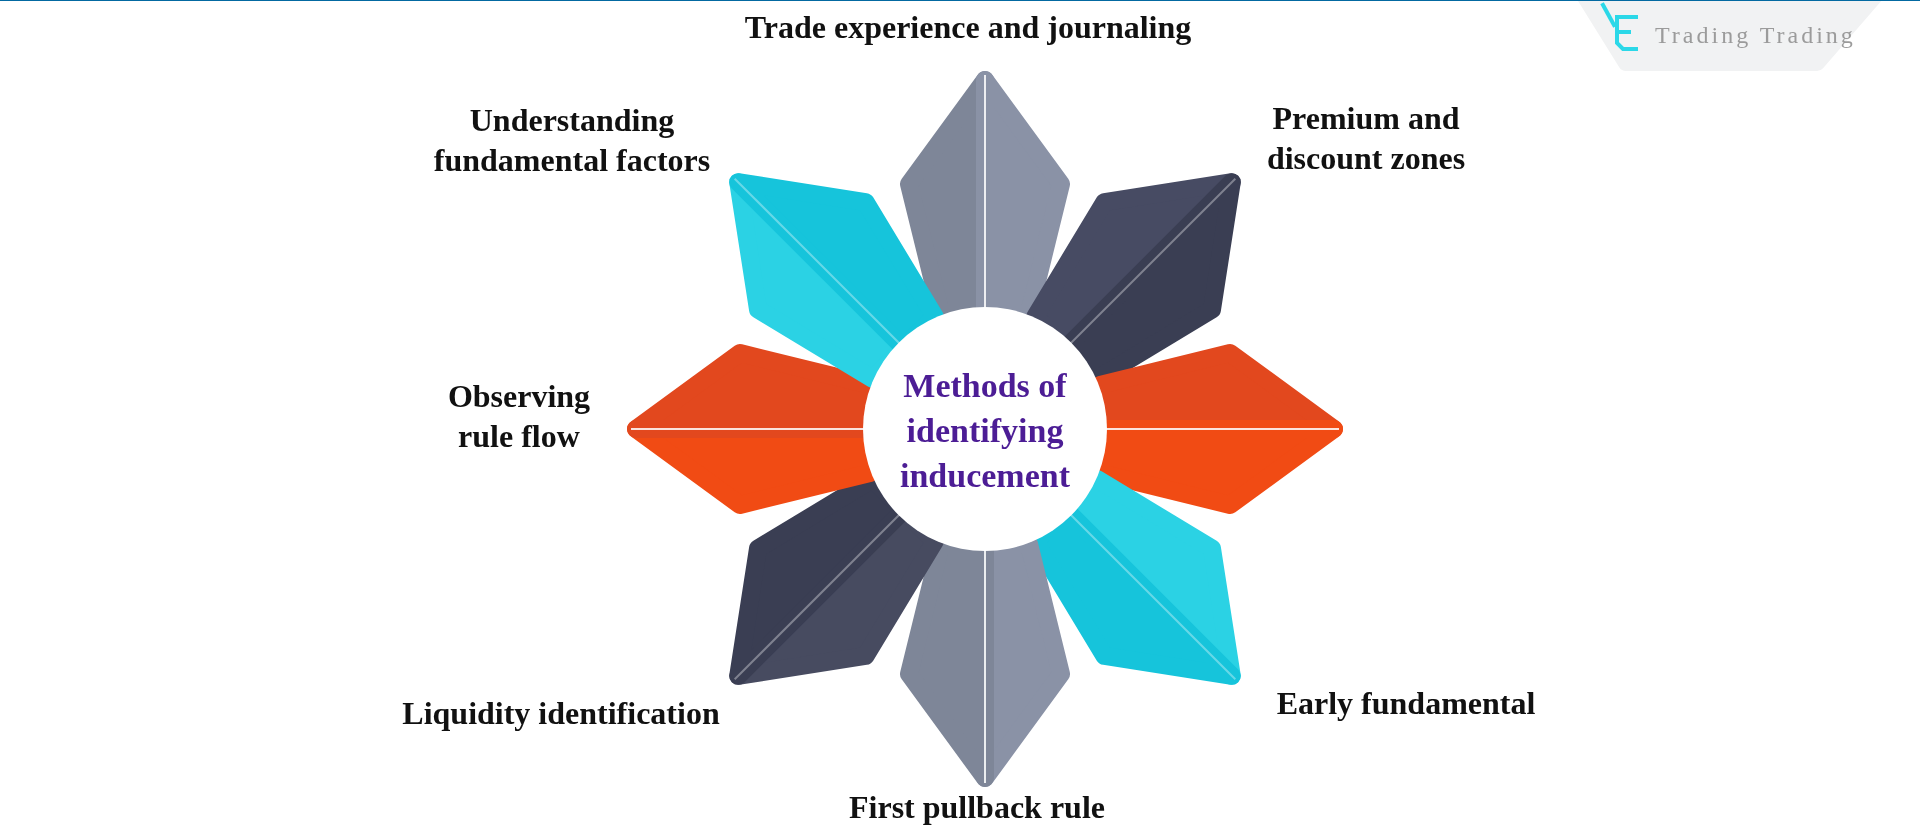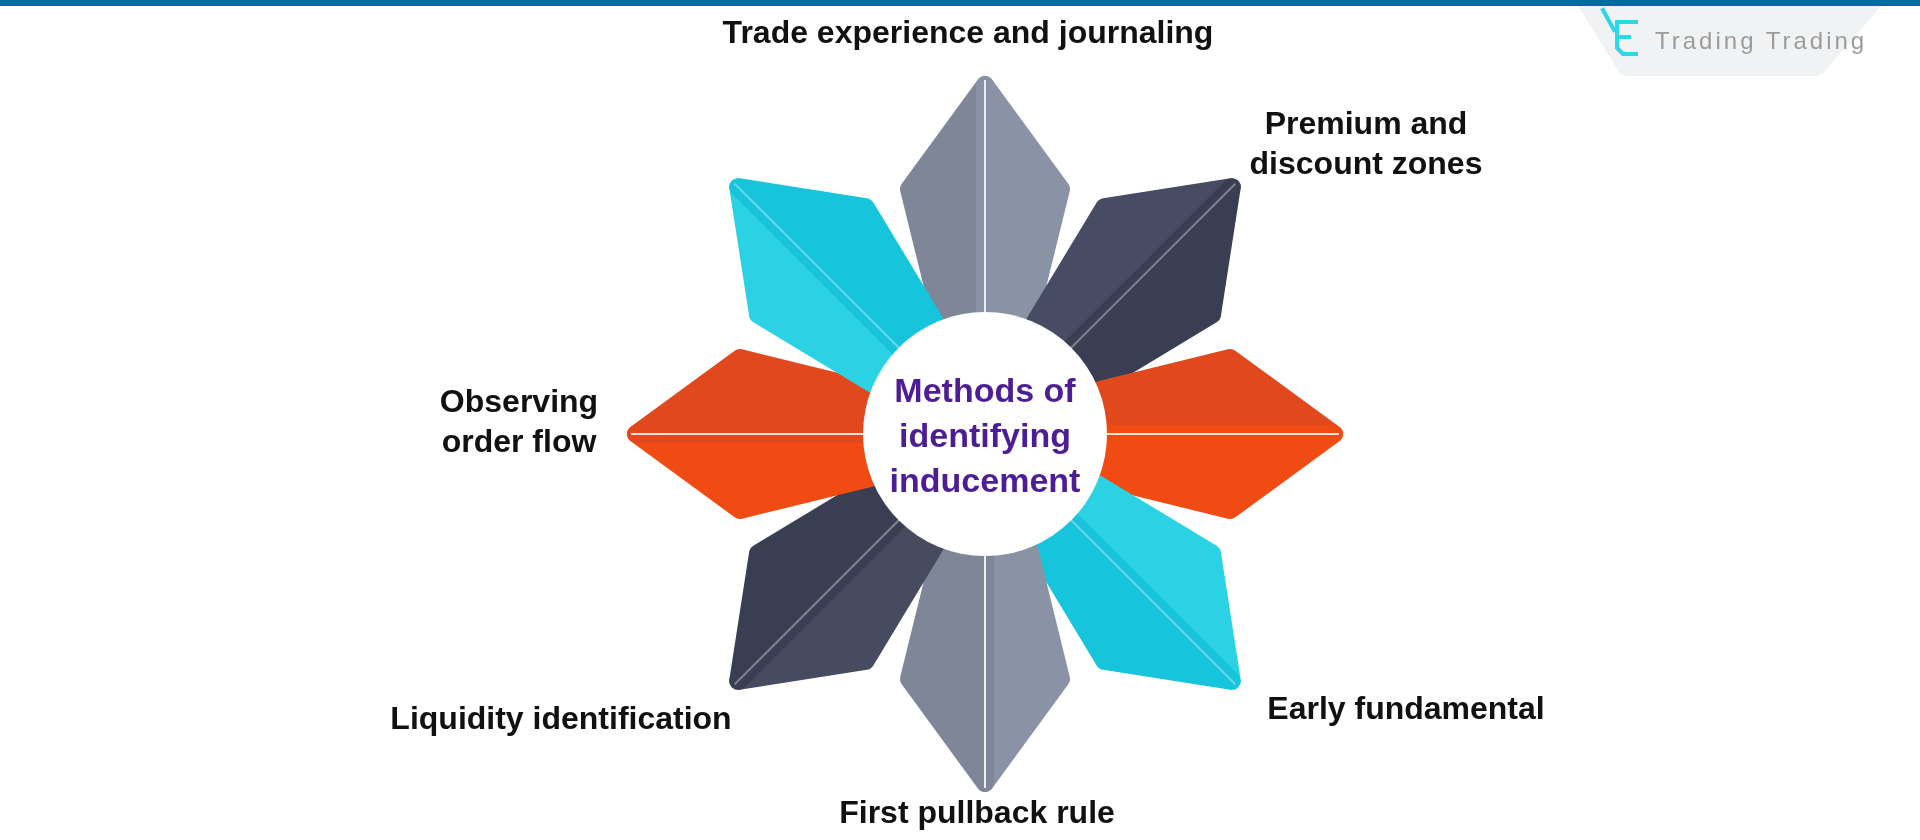--- a/index.html
+++ b/index.html
@@ -1,19 +1,19 @@
 <!DOCTYPE html>
 <html><head>
 <meta charset="utf-8">
 <style>
   html,body{margin:0;padding:0;background:#ffffff;}
   .stage{
     position:relative;width:1920px;height:840px;background:#ffffff;
-    overflow:hidden;font-family:Liberation Sans, sans-serif;
-    border-top:6px solid #0369a1;box-sizing:border-box;
+    overflow:hidden;font-family:Liberation Serif, serif;
+    border-top:1px solid #0369a1;box-sizing:border-box;
   }
   .stage svg{position:absolute;left:0;top:0;}
   .label{
     position:absolute;transform:translateX(-50%);
     font-weight:700;font-size:32px;line-height:40px;color:#111111;
     text-align:center;white-space:pre-line;letter-spacing:0px;
   }
   #lbl-top{left:968px;top:6px;}
   #lbl-top-right{left:1366px;top:97px;}
   #lbl-right{left:1485px;top:394px;}
@@ -94,20 +94,22 @@
     <circle id="center-circle" cx="985" cy="428" r="122" fill="#FFFFFF"></circle>
   </svg>
 
   <div class="label" id="lbl-top">Trade experience and journaling</div>
   <div class="label" id="lbl-top-right">Premium and
 discount zones</div>
   <div class="label" id="lbl-bottom-right">Early fundamental</div>
   <div class="label" id="lbl-bottom">First pullback rule</div>
   <div class="label" id="lbl-bottom-left">Liquidity identification</div>
   <div class="label" id="lbl-left">Observing
-order flow</div>
+rule flow</div>
+  <div class="label" id="lbl-top-left">Understanding
+fundamental factors</div>
 
   <div id="center-title" style="color: #4c1d95;">Methods of
 identifying
 inducement</div>
 
   <div id="logo-text" style="color: rgb(155, 155, 155);">Trading Trading</div>
 </div>
 
 </body></html>

